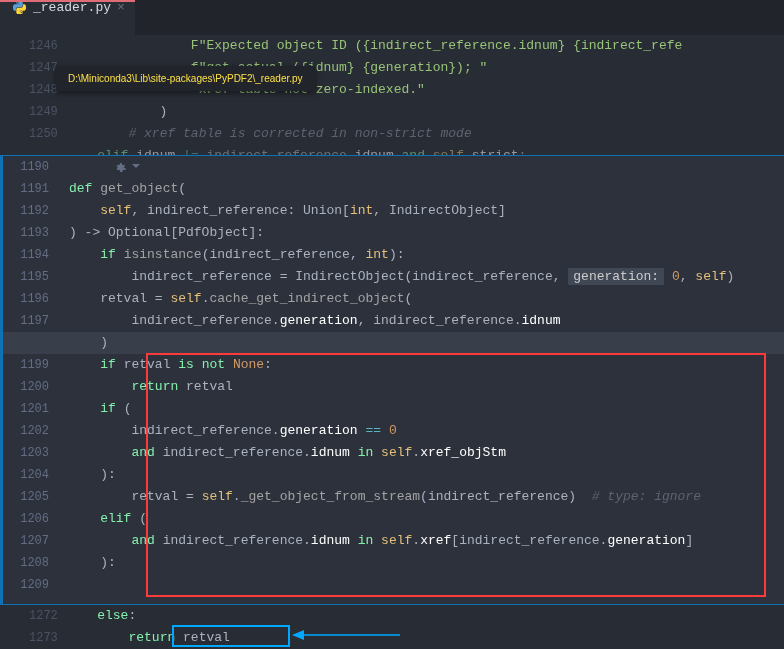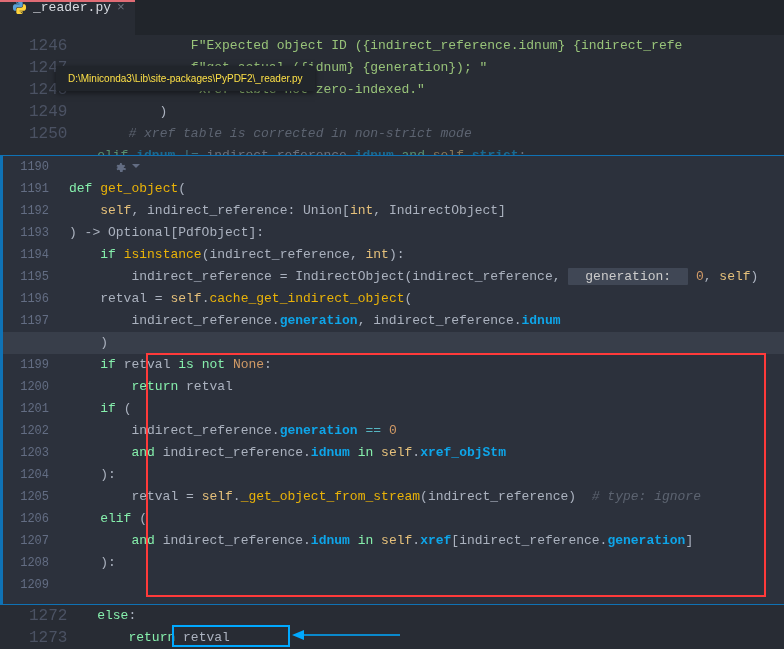--- a/index.html
+++ b/index.html
@@ -52,21 +52,21 @@
     width: 58px;
     text-align: right;
     color: #4b5263;
     background: #282c34;
     z-index: 2;
   }
   .gutter .ln {
     height: 22px;
     line-height: 22px;
     padding-right: 12px;
-    font-size: 16px;
+    font-size: 12px;
     padding-left: 29px;
   }
   .code-area {
     position: absolute;
     left: 58px; right: 0; top: 0; bottom: 0;
     background: #282c34;
   }
   .line {
     height: 22px;
     line-height: 22px;
@@ -117,44 +117,44 @@
     z-index: 10;
   }
   .arrow {
     position: absolute;
     z-index: 11;
     pointer-events: none;
   }
   .param-pill {
     background: rgba(120,130,150,0.28);
     color: #cccccc;
-    padding: 1px 17px;
+    padding: 1px 5px;
     border-radius: 1px;
   }
   .tooltip {
     position: absolute;
     background: #21252b;
     color: #fde047;
     font-size: 10px;
     padding: 7px 12px;
     z-index: 50;
     box-shadow: 0 2px 6px rgba(0,0,0,0.5);
     font-family: "Segoe UI", sans-serif;
     white-space: nowrap;
   }
   
   .kw { color: #86efac; }       
-  .fn { color: #eab308; }       
+  .fn { color: #a3a3a3; }       
   .self { color: #e5c07b; }     
   .typ { color: #e5c07b; }      
   .num { color: #d19a66; }      
   .str { color: #98c379; }      
   .cmt { color: #5c6370; font-style: italic; }
   .op { color: #56b6c2; }       
-  .id { color: #0ea5e9; font-weight: bold; }
+  .id { color: #ffffff; }
 </style>
 </head>
 <body>
 
 <div class="tab-bar">
   <div class="tab active">
     <span class="python-icon">
       <svg width="15" height="15" viewBox="0 0 32 32">
         <path fill="#5a9fd4" d="M15.9 2c-7 0-6.5 3-6.5 3v3.1h6.6v.9H6.6S2 8.5 2 15.9c0 7.4 4 7.1 4 7.1h2.4v-3.4s-.1-4 4-4h6.6s3.8.1 3.8-3.7V5.6S23.4 2 15.9 2zM12.2 4.2a1.2 1.2 0 110 2.4 1.2 1.2 0 010-2.4z"></path>
         <path fill="#ffd43b" d="M16.1 30c7 0 6.5-3 6.5-3v-3.1H16v-.9h9.4s4.6.5 4.6-6.9c0-7.4-4-7.1-4-7.1h-2.4v3.4s.1 4-4 4H13s-3.8-.1-3.8 3.7v6.3S8.6 30 16.1 30zm3.7-2.2a1.2 1.2 0 110-2.4 1.2 1.2 0 010 2.4z"></path>

